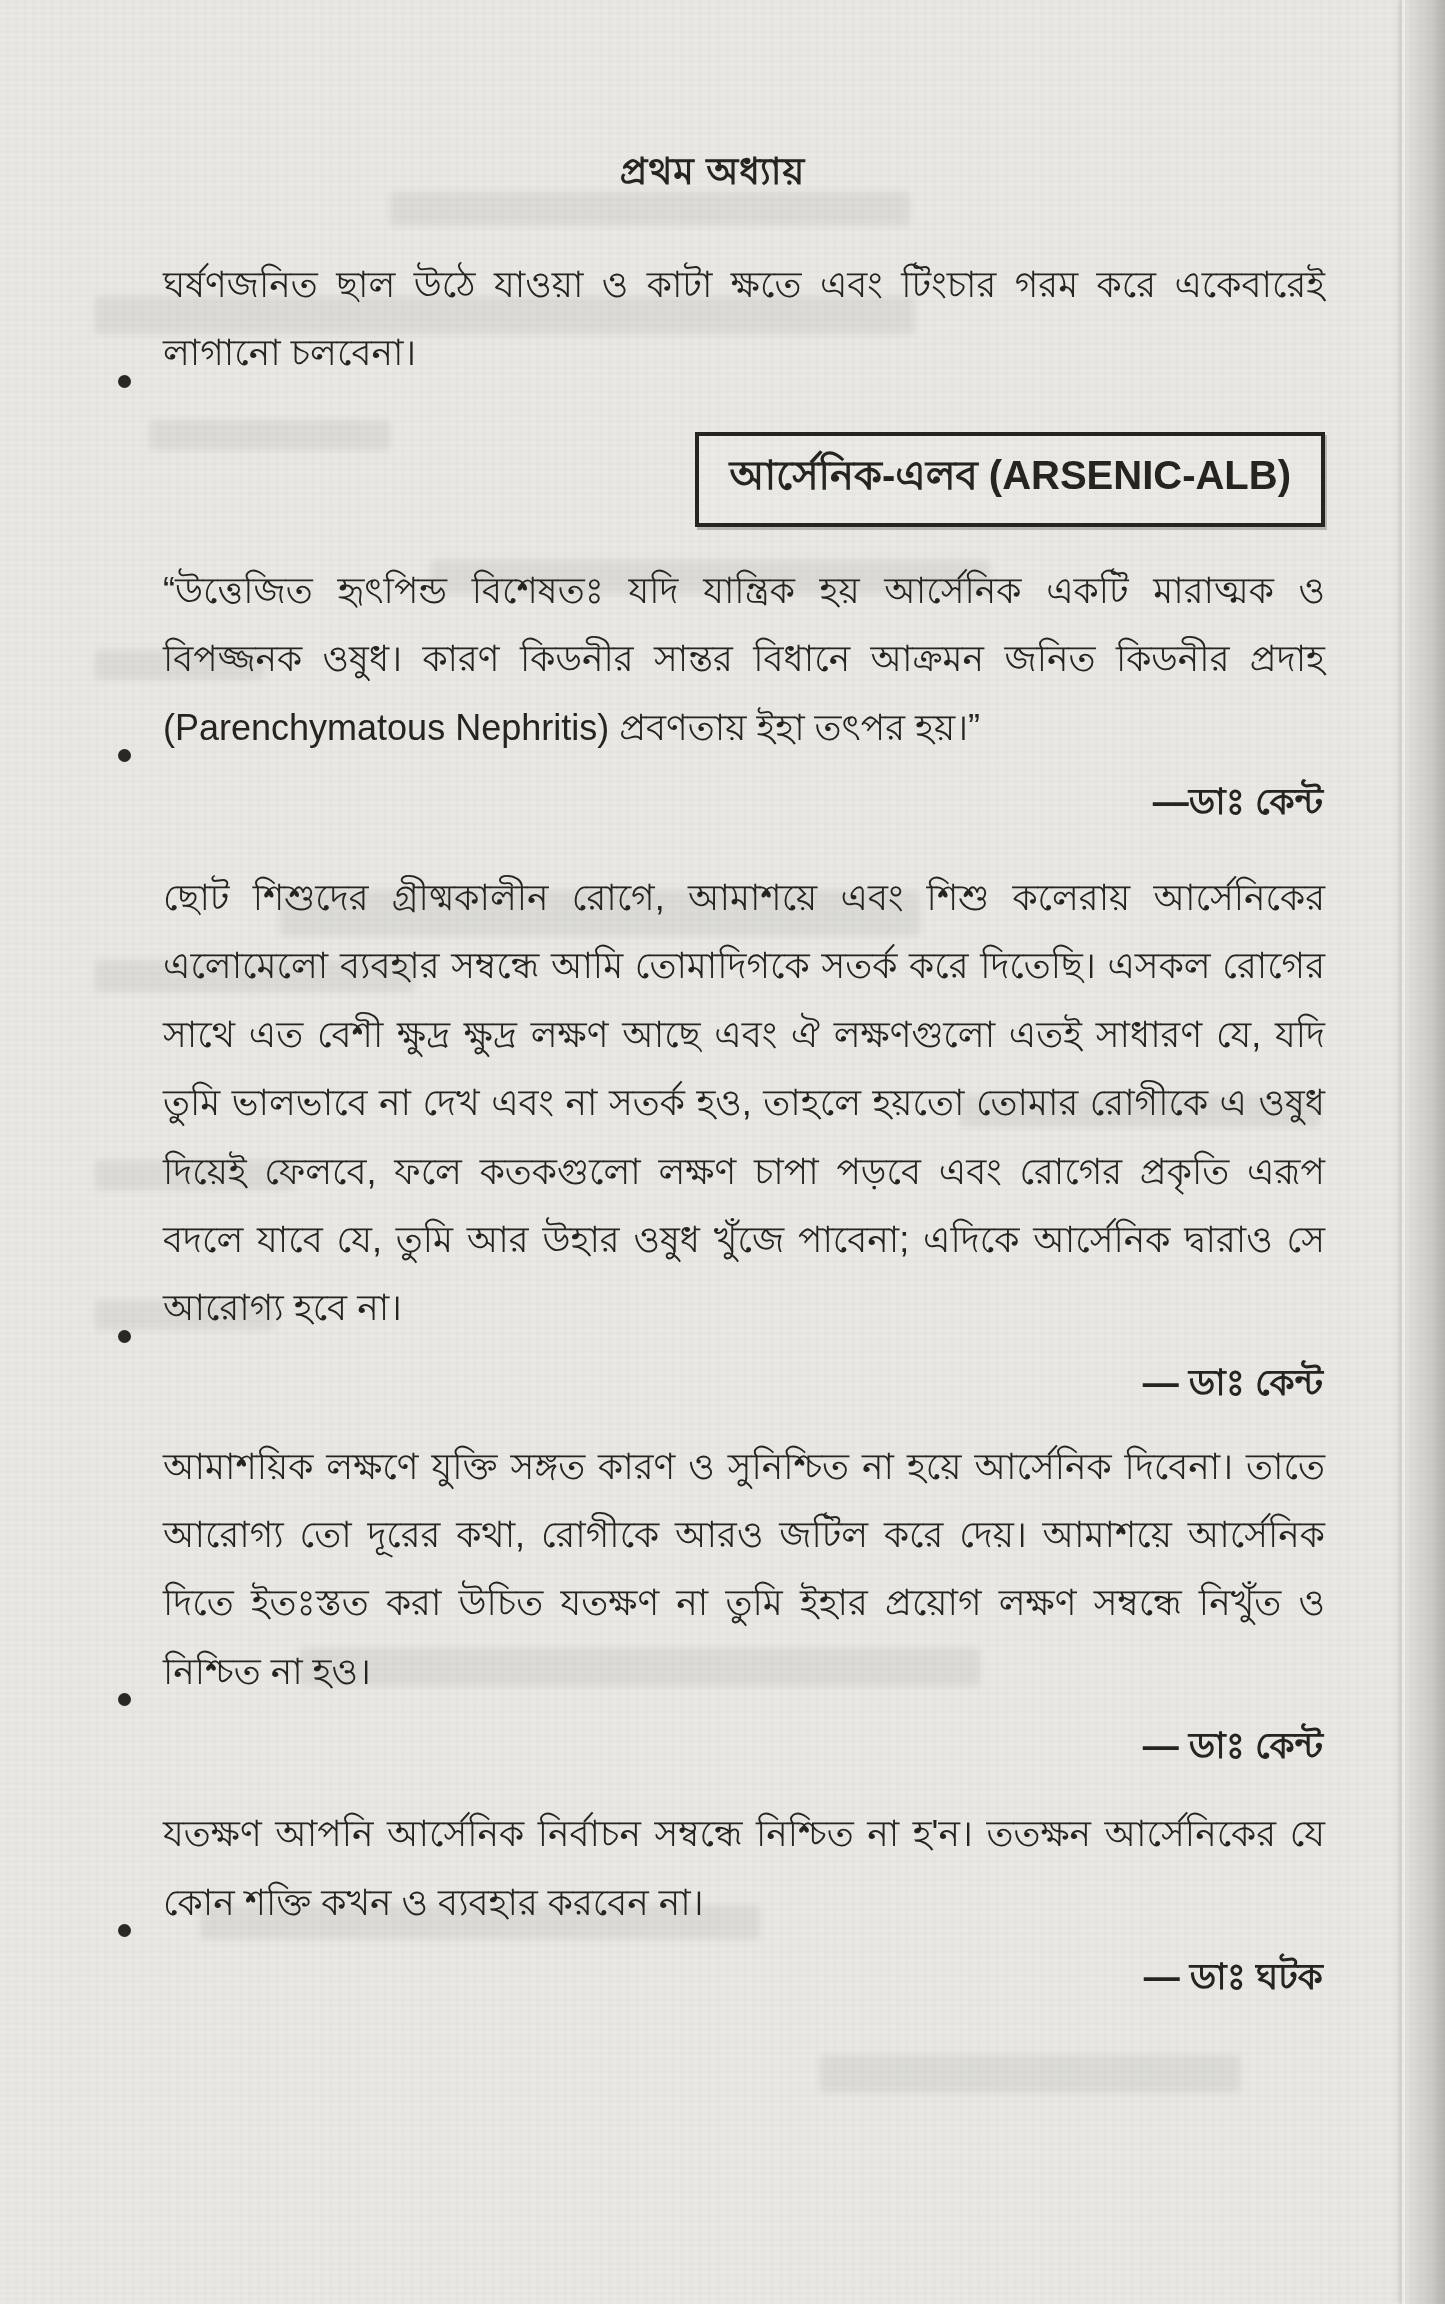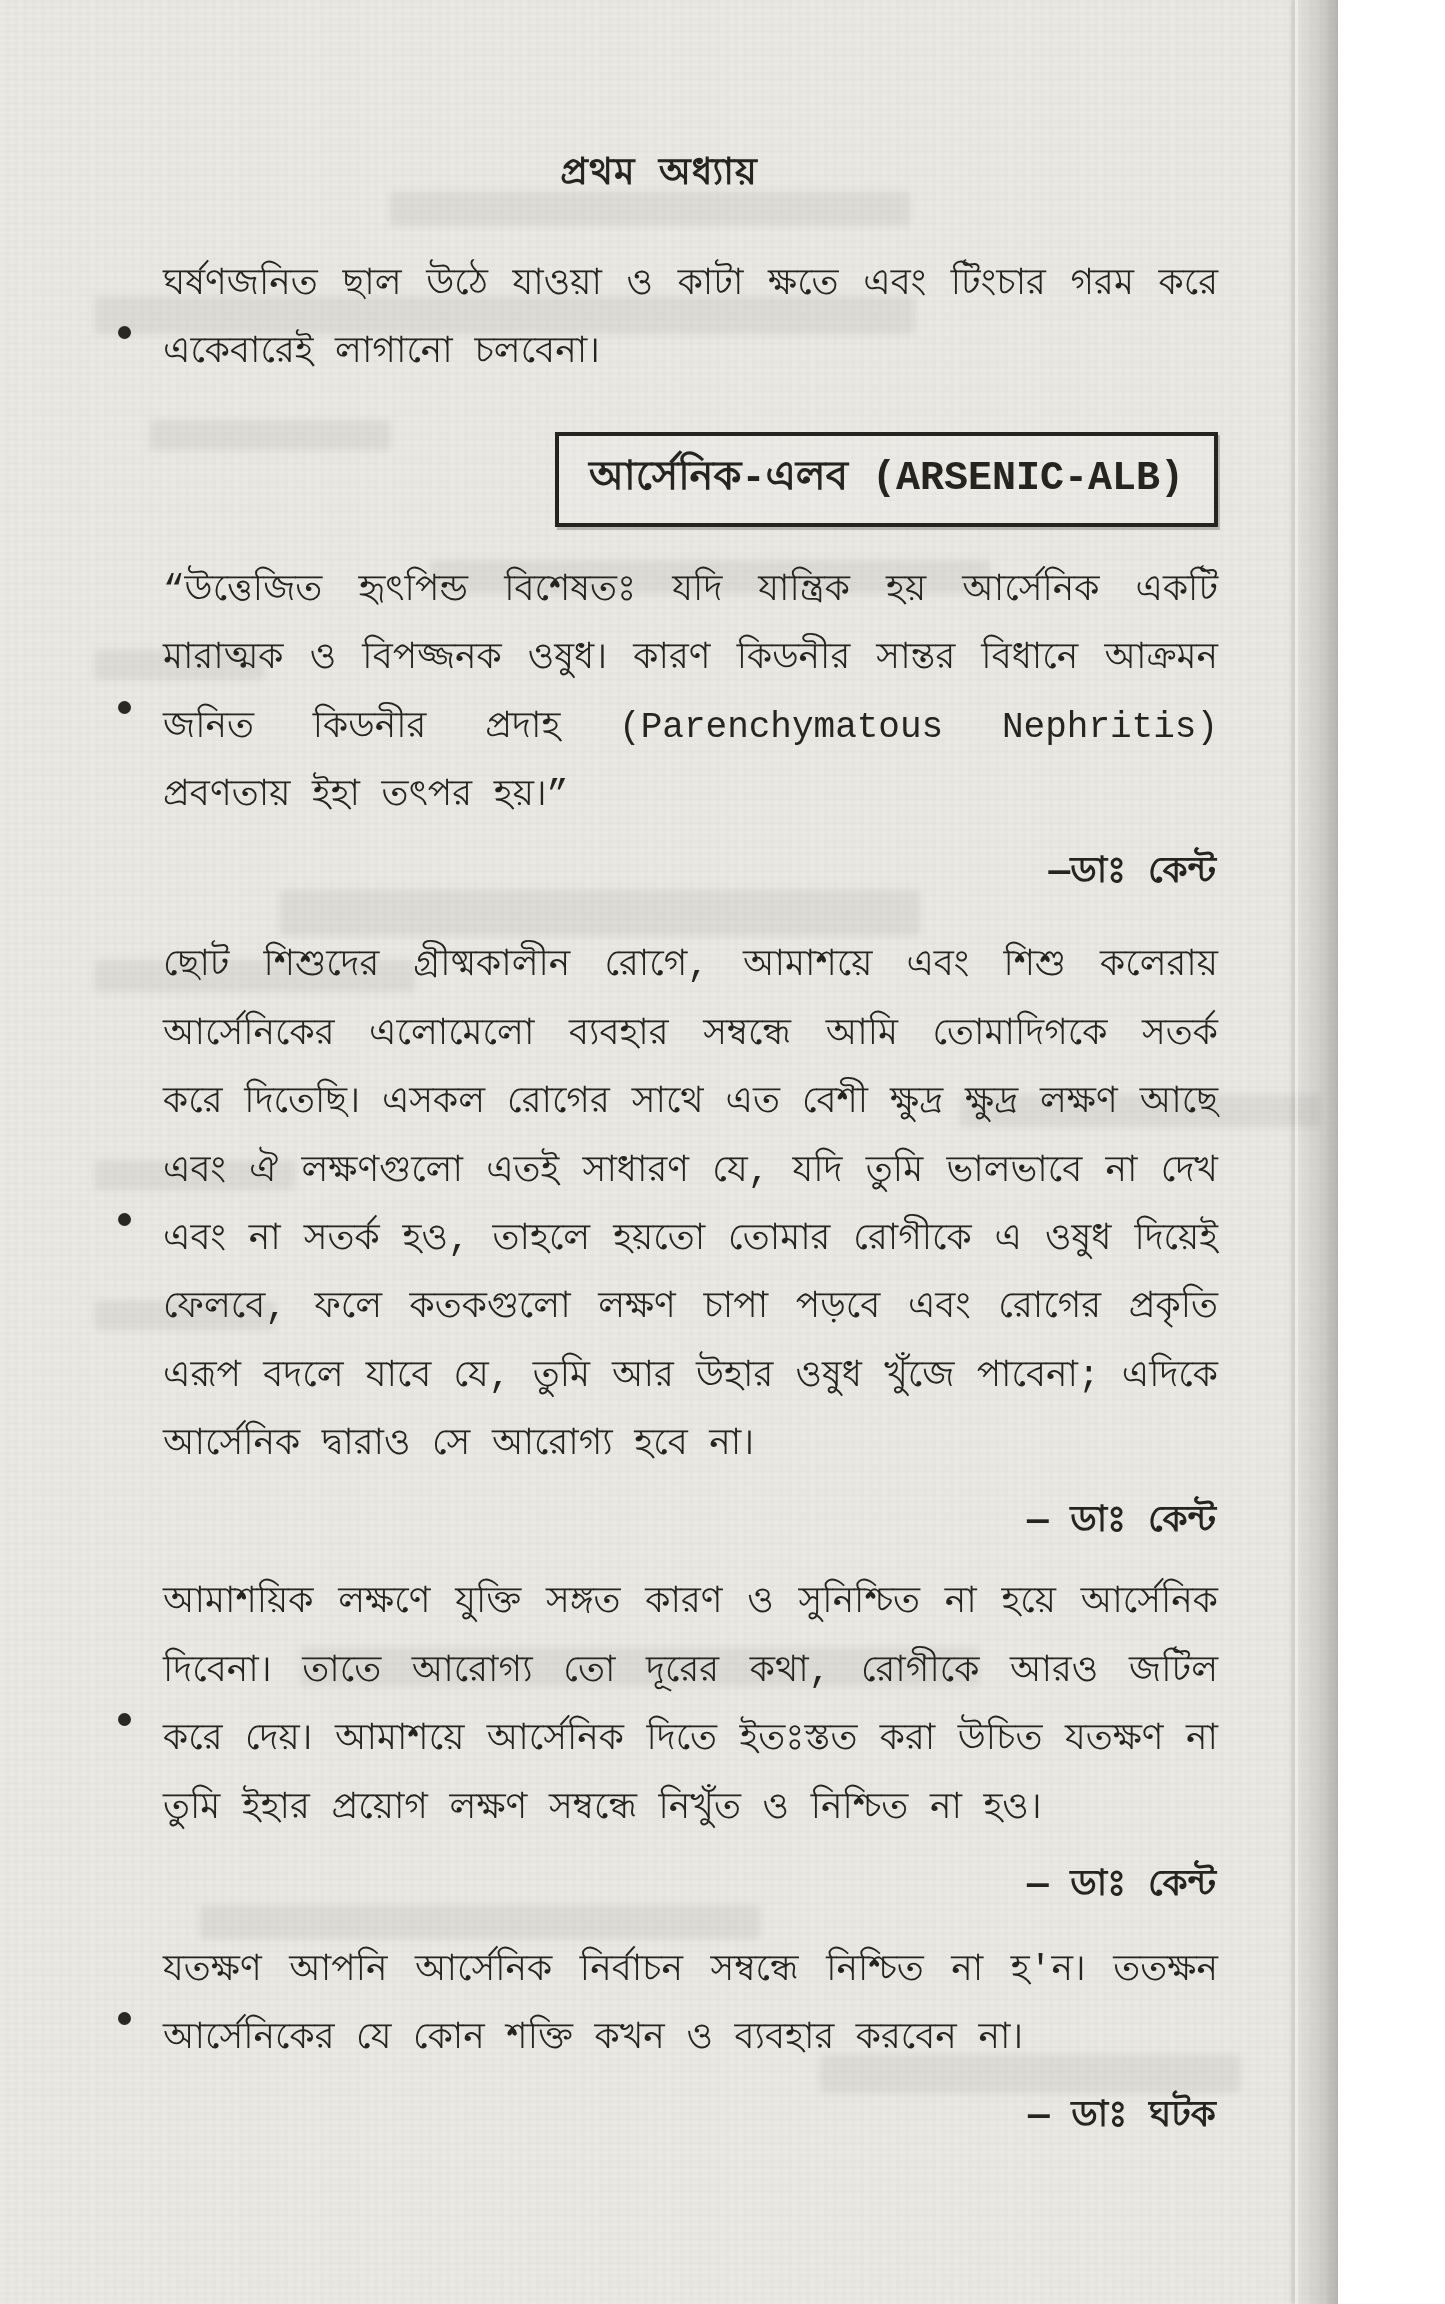--- a/index.html
+++ b/index.html
@@ -1,27 +1,27 @@
 <!DOCTYPE html>
 <html lang="bn"><head>
 <meta charset="utf-8">
 <style>
   html, body { margin: 0; padding: 0; }
   * { box-sizing: border-box; }
 
   .page {
     position: relative;
-    width: 1338px;
+    width: 1445px;
     height: 2304px;
     background-color: #e9e8e3;
     background-image:
       repeating-linear-gradient(0deg, rgba(255,255,255,0.03) 0 3px, rgba(0,0,0,0.012) 3px 6px),
       repeating-linear-gradient(90deg, rgba(255,255,255,0.02) 0 5px, rgba(0,0,0,0.01) 5px 9px);
     overflow: hidden;
-    font-family: Liberation Mono, monospace;
+    font-family: Liberation Sans, sans-serif;
     color: #26241f;
   }
 
   
   .ghost {
     position: absolute;
     background: rgba(105,105,98,0.10);
     filter: blur(3px);
     border-radius: 5px;
     z-index: 0;
@@ -52,21 +52,21 @@
   .chapter-heading {
     text-align: center;
     font-size: 37px;
     font-weight: bold;
     letter-spacing: 1px;
   }
 
   .quote { margin-top: 0; }
   .row {
     display: flex;
-    align-items: center;
+    align-items: flex-end;
   }
   .dot {
     flex: 0 0 auto;
     width: 13px;
     height: 13px;
     border-radius: 50%;
     background: #2a2822;
     margin: 27px 12px 0 18px;
   }
   .qtext {

